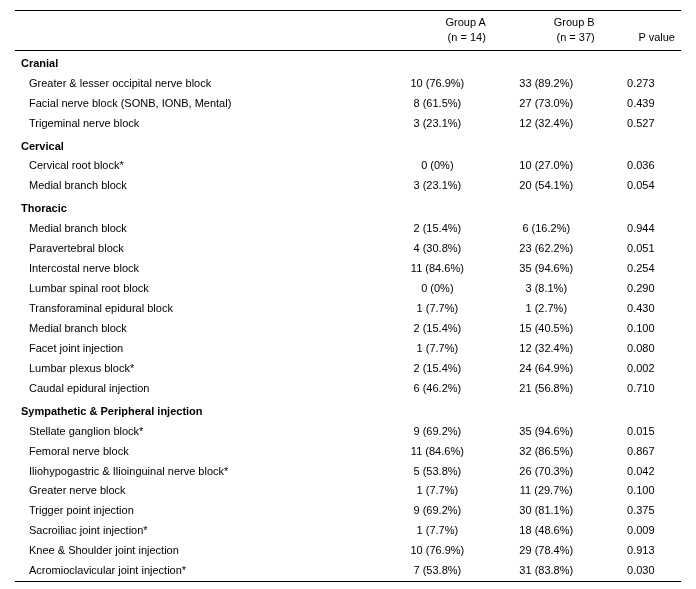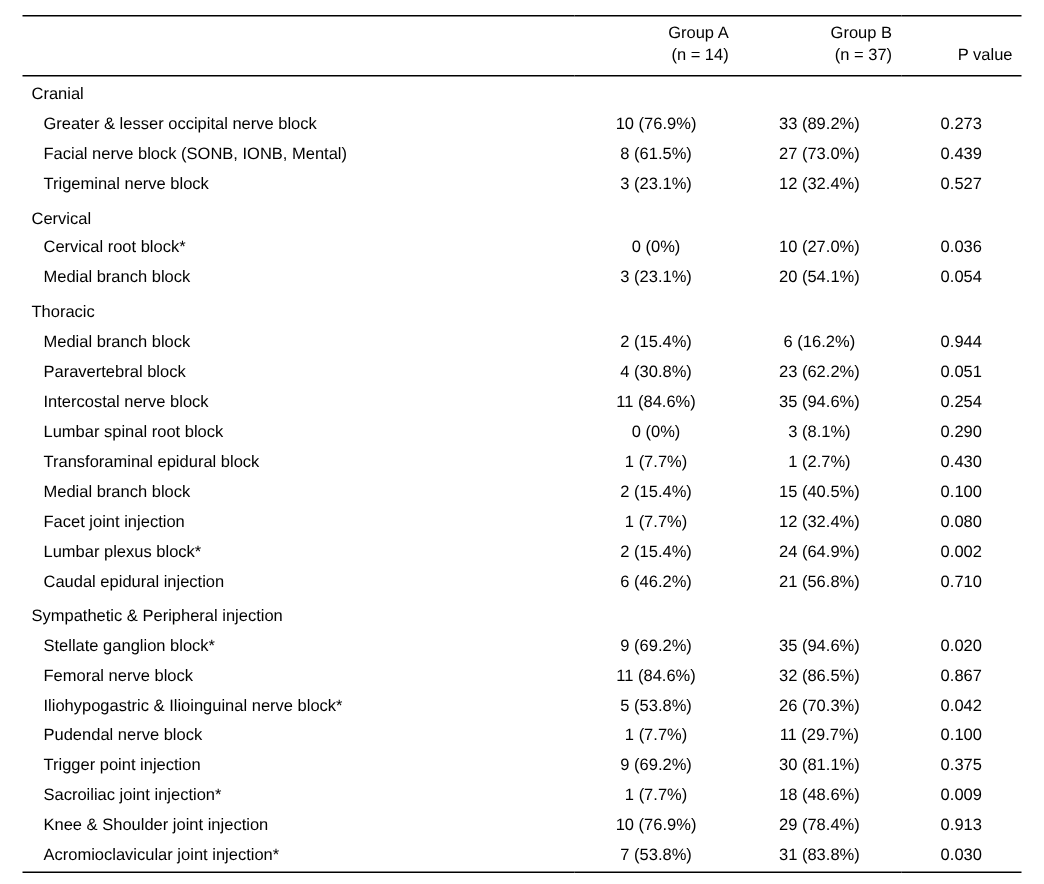--- a/index.html
+++ b/index.html
@@ -30,21 +30,21 @@
     }
     td {
       padding: 2px 6px;
       vertical-align: top;
       line-height: 1.45;
     }
     td.val {
       text-align: center;
     }
     tr.section-header td {
-      font-weight: normal;
+      font-weight: bold;
       padding-top: 5px;
       margin-top: 28px;
     }
     tr.data-row td:first-child {
       padding-left: 14px;
     }
     tbody tr:last-child td {
       border-bottom: 1.5px solid #000;
     }
   </style>
@@ -160,36 +160,36 @@
         <td class="val">21 (56.8%)</td>
         <td class="val">0.710</td>
       </tr>
       <tr class="section-header">
         <td colspan="4">Sympathetic &amp; Peripheral injection</td>
       </tr>
       <tr class="data-row">
         <td>Stellate ganglion block*</td>
         <td class="val">9 (69.2%)</td>
         <td class="val">35 (94.6%)</td>
-        <td class="val">0.020</td>
+        <td class="val">0.015</td>
       </tr>
       <tr class="data-row">
         <td>Femoral nerve block</td>
         <td class="val">11 (84.6%)</td>
         <td class="val">32 (86.5%)</td>
         <td class="val">0.867</td>
       </tr>
       <tr class="data-row">
         <td>Iliohypogastric &amp; Ilioinguinal nerve block*</td>
         <td class="val">5 (53.8%)</td>
         <td class="val">26 (70.3%)</td>
         <td class="val">0.042</td>
       </tr>
       <tr class="data-row">
-        <td>Pudendal nerve block</td>
+        <td>Greater nerve block</td>
         <td class="val">1 (7.7%)</td>
         <td class="val">11 (29.7%)</td>
         <td class="val">0.100</td>
       </tr>
       <tr class="data-row">
         <td>Trigger point injection</td>
         <td class="val">9 (69.2%)</td>
         <td class="val">30 (81.1%)</td>
         <td class="val">0.375</td>
       </tr>

